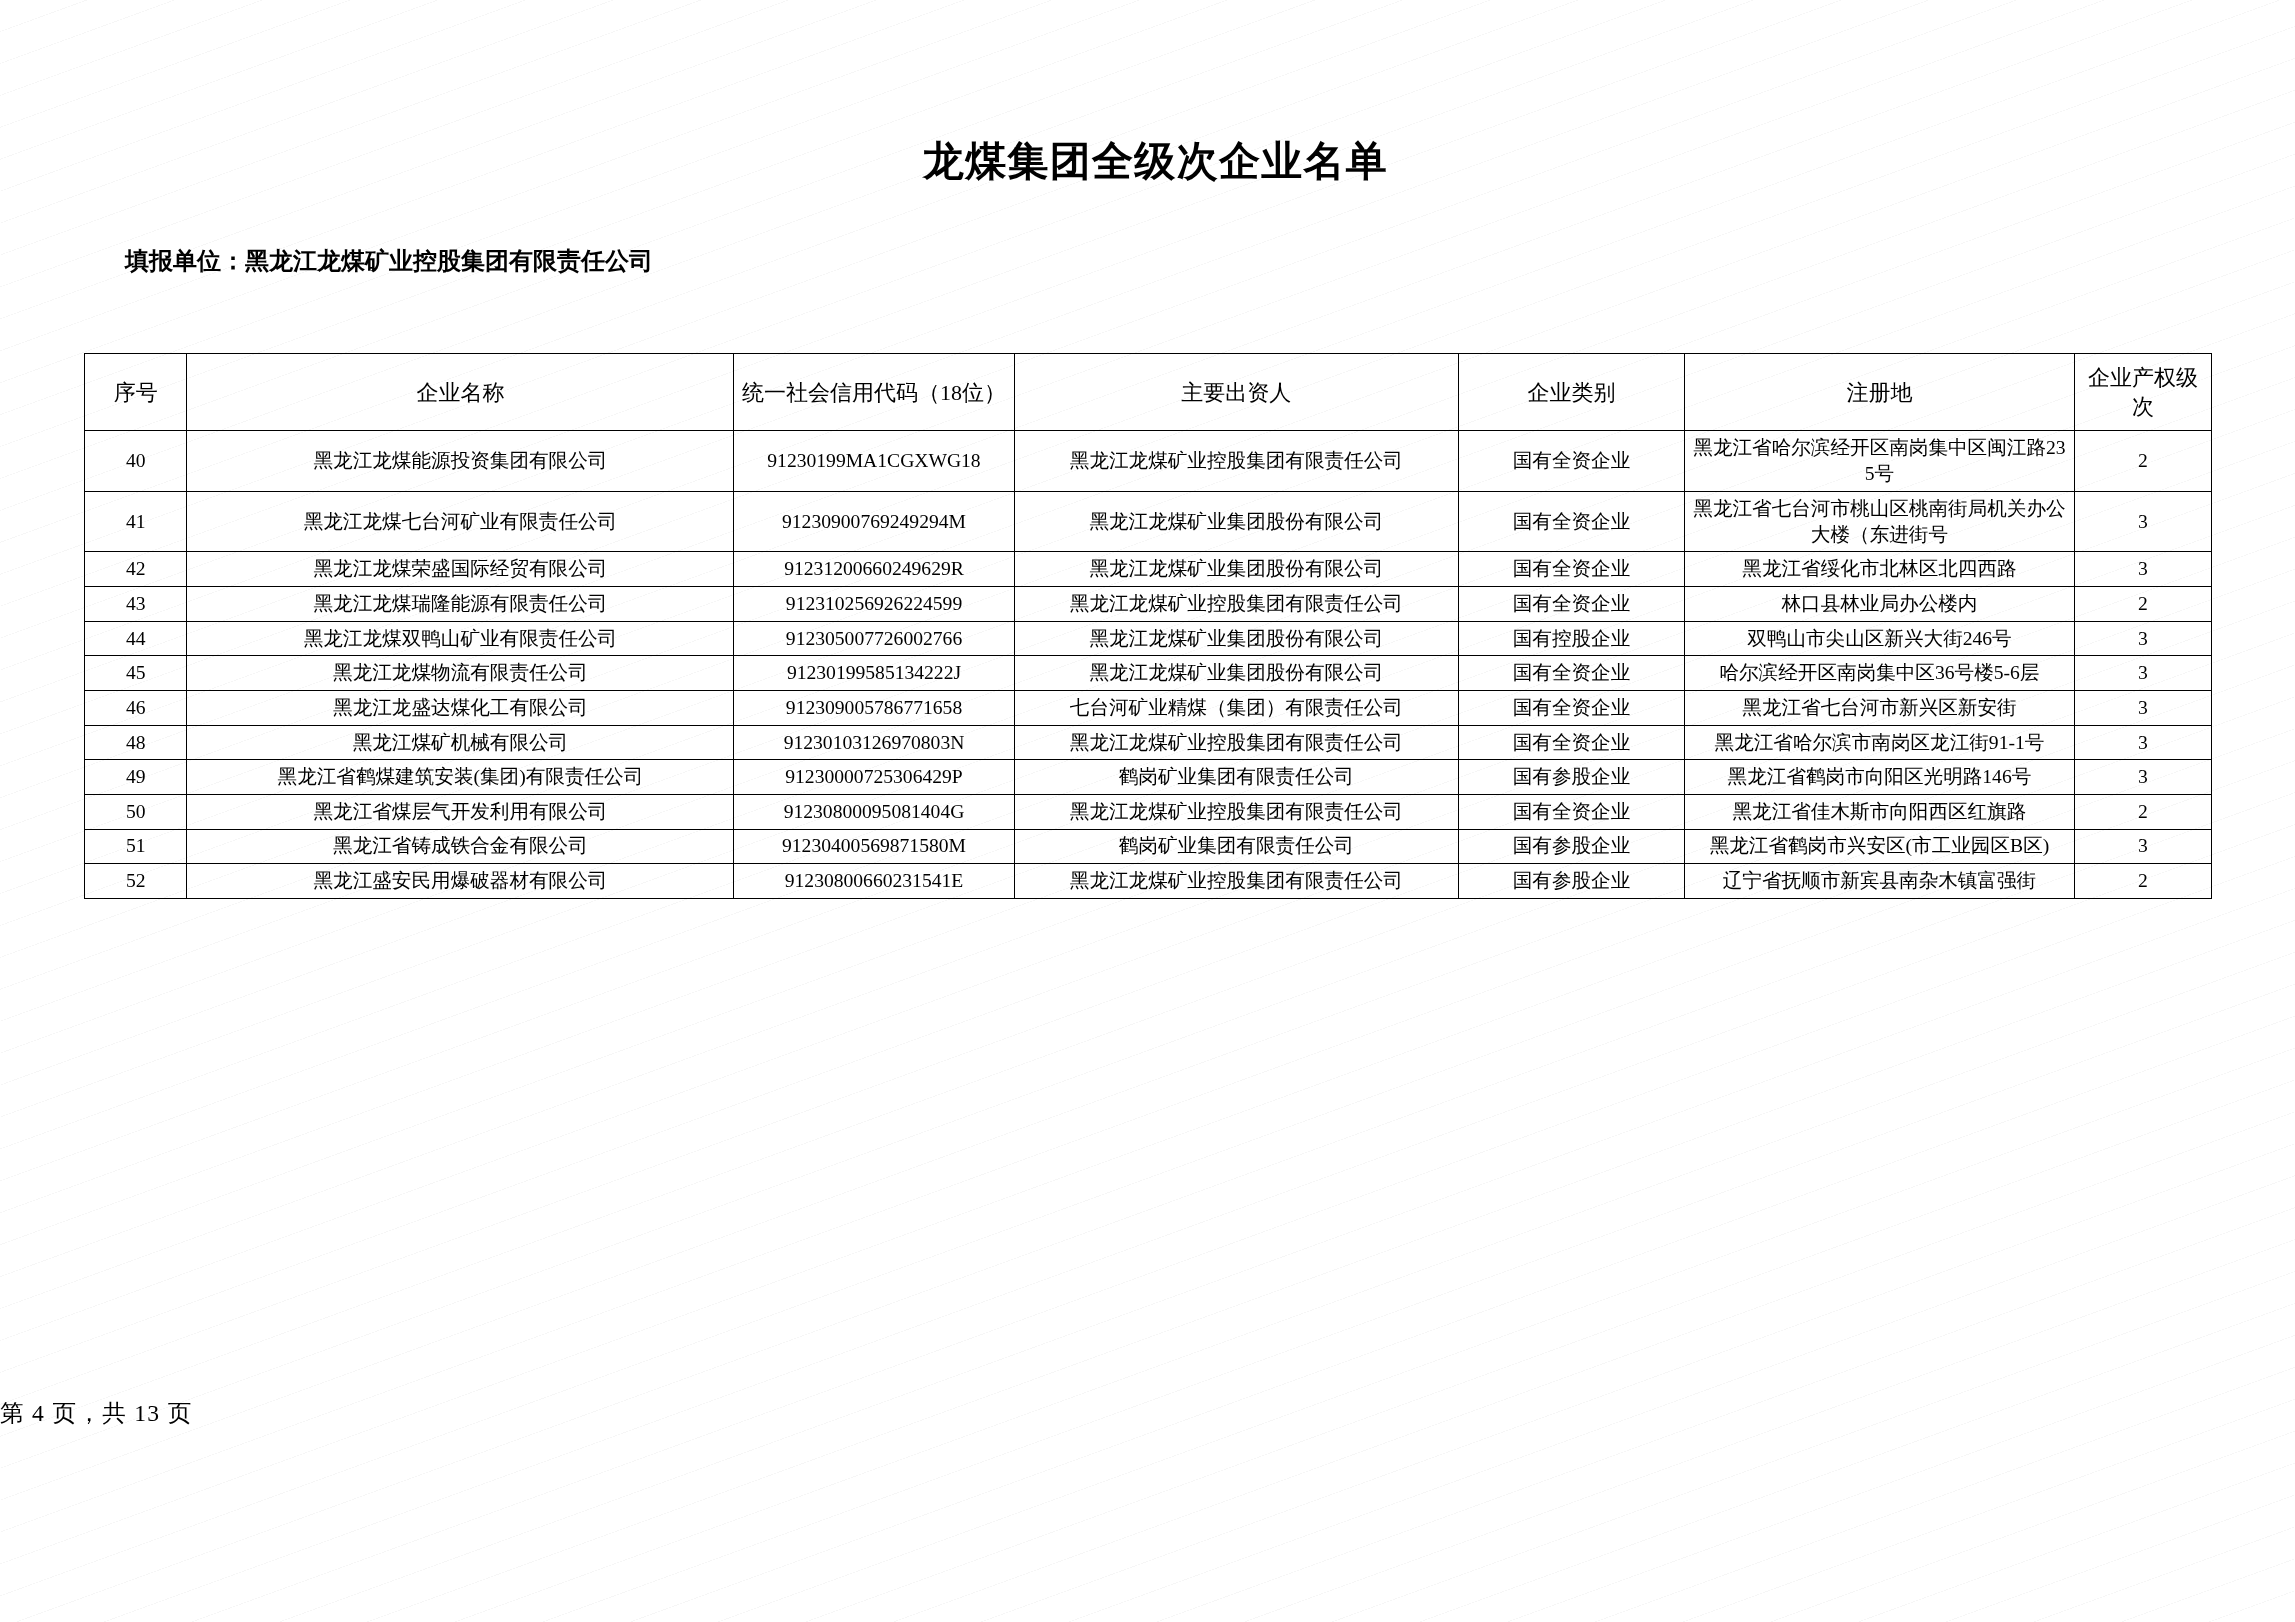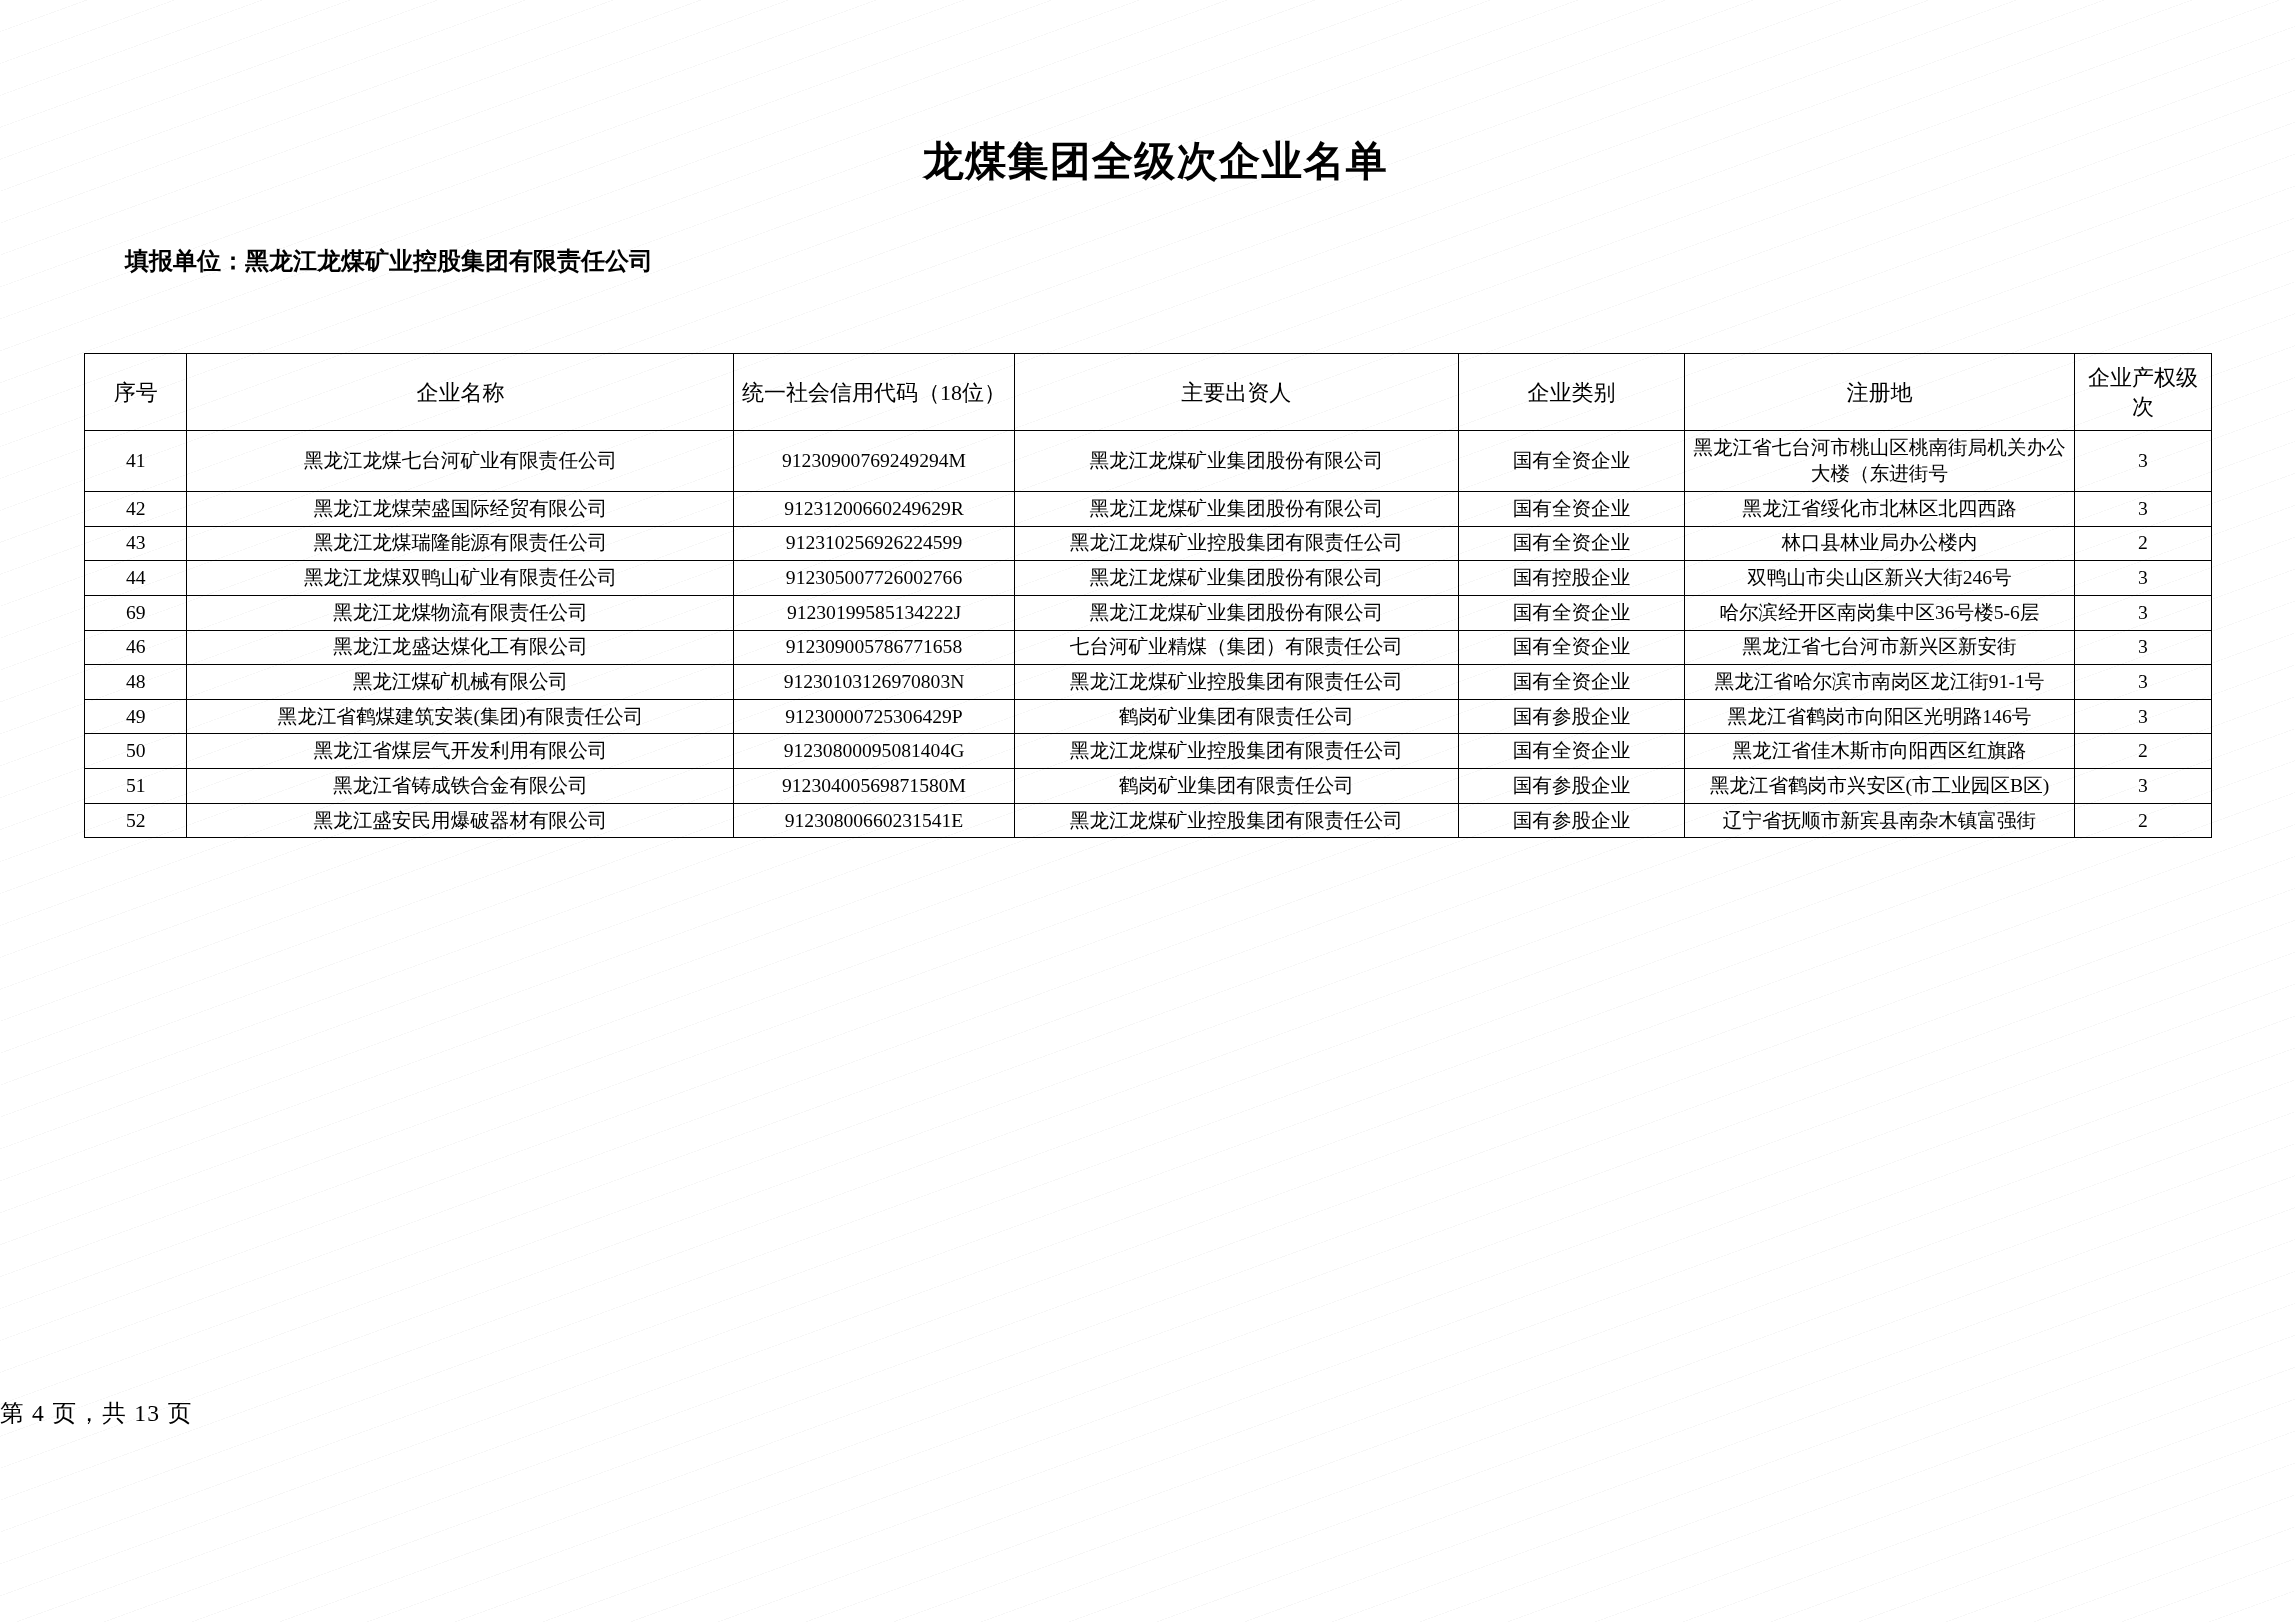--- a/index.html
+++ b/index.html
@@ -129,20 +129,29 @@
         <th>企业名称</th>
         <th>统一社会信用代码（18位）</th>
         <th>主要出资人</th>
         <th>企业类别</th>
         <th>注册地</th>
         <th>企业产权级次</th>
       </tr>
     </thead>
     <tbody>
       <tr>
+        <td>40</td>
+        <td class="name-cell">黑龙江龙煤能源投资集团有限公司</td>
+        <td class="code-cell">91230199MA1CGXWG18</td>
+        <td>黑龙江龙煤矿业控股集团有限责任公司</td>
+        <td>国有全资企业</td>
+        <td>黑龙江省哈尔滨经开区南岗集中区闽江路235号</td>
+        <td>2</td>
+      </tr>
+      <tr>
         <td>41</td>
         <td class="name-cell">黑龙江龙煤七台河矿业有限责任公司</td>
         <td class="code-cell">91230900769249294M</td>
         <td>黑龙江龙煤矿业集团股份有限公司</td>
         <td>国有全资企业</td>
         <td>黑龙江省七台河市桃山区桃南街局机关办公大楼（东进街号</td>
         <td>3</td>
       </tr>
       <tr>
         <td>42</td>
@@ -165,21 +174,21 @@
       <tr>
         <td>44</td>
         <td class="name-cell">黑龙江龙煤双鸭山矿业有限责任公司</td>
         <td class="code-cell">912305007726002766</td>
         <td>黑龙江龙煤矿业集团股份有限公司</td>
         <td>国有控股企业</td>
         <td>双鸭山市尖山区新兴大街246号</td>
         <td>3</td>
       </tr>
       <tr>
-        <td>69</td>
+        <td>45</td>
         <td class="name-cell">黑龙江龙煤物流有限责任公司</td>
         <td class="code-cell">91230199585134222J</td>
         <td>黑龙江龙煤矿业集团股份有限公司</td>
         <td>国有全资企业</td>
         <td>哈尔滨经开区南岗集中区36号楼5-6层</td>
         <td>3</td>
       </tr>
       <tr>
         <td>46</td>
         <td class="name-cell">黑龙江龙盛达煤化工有限公司</td>

